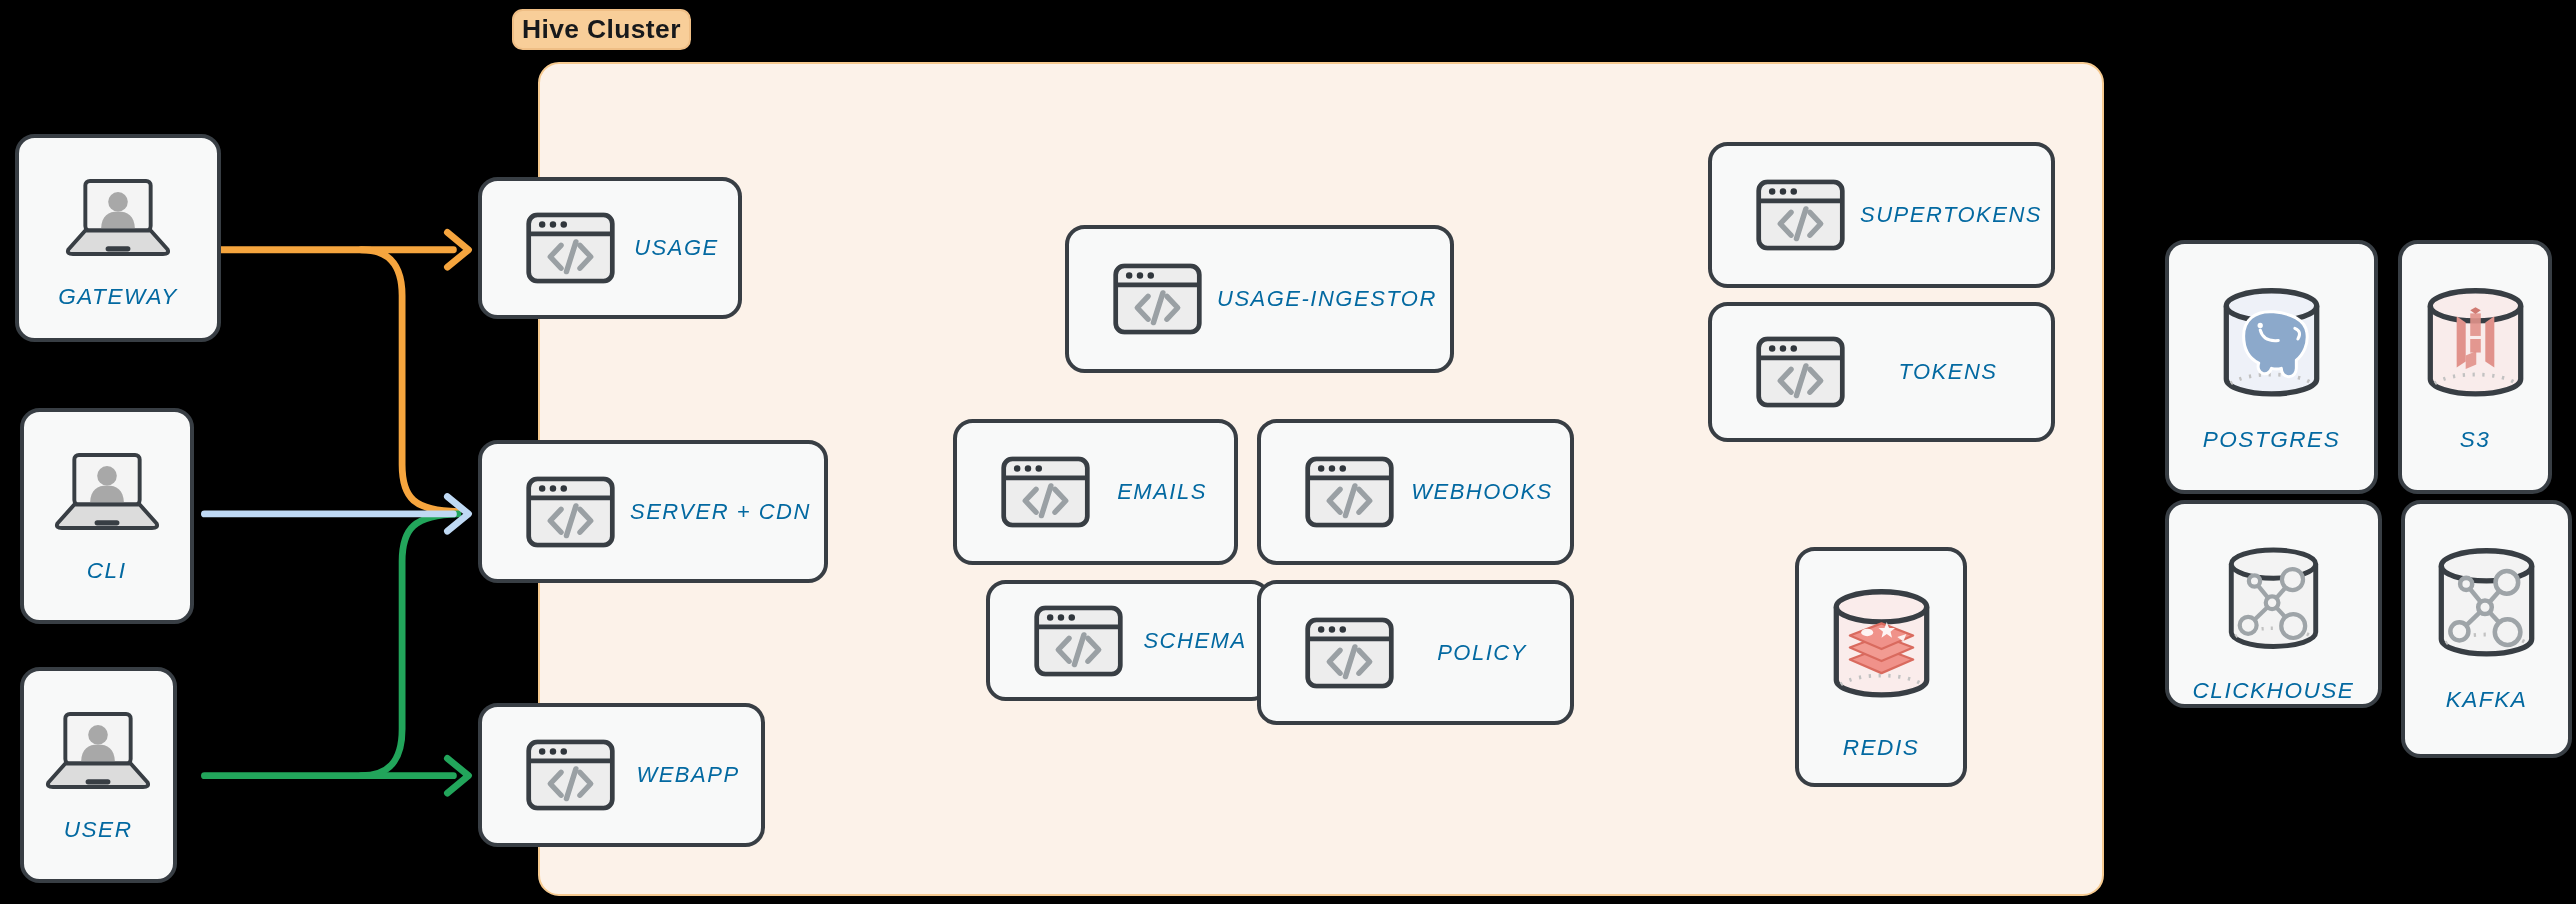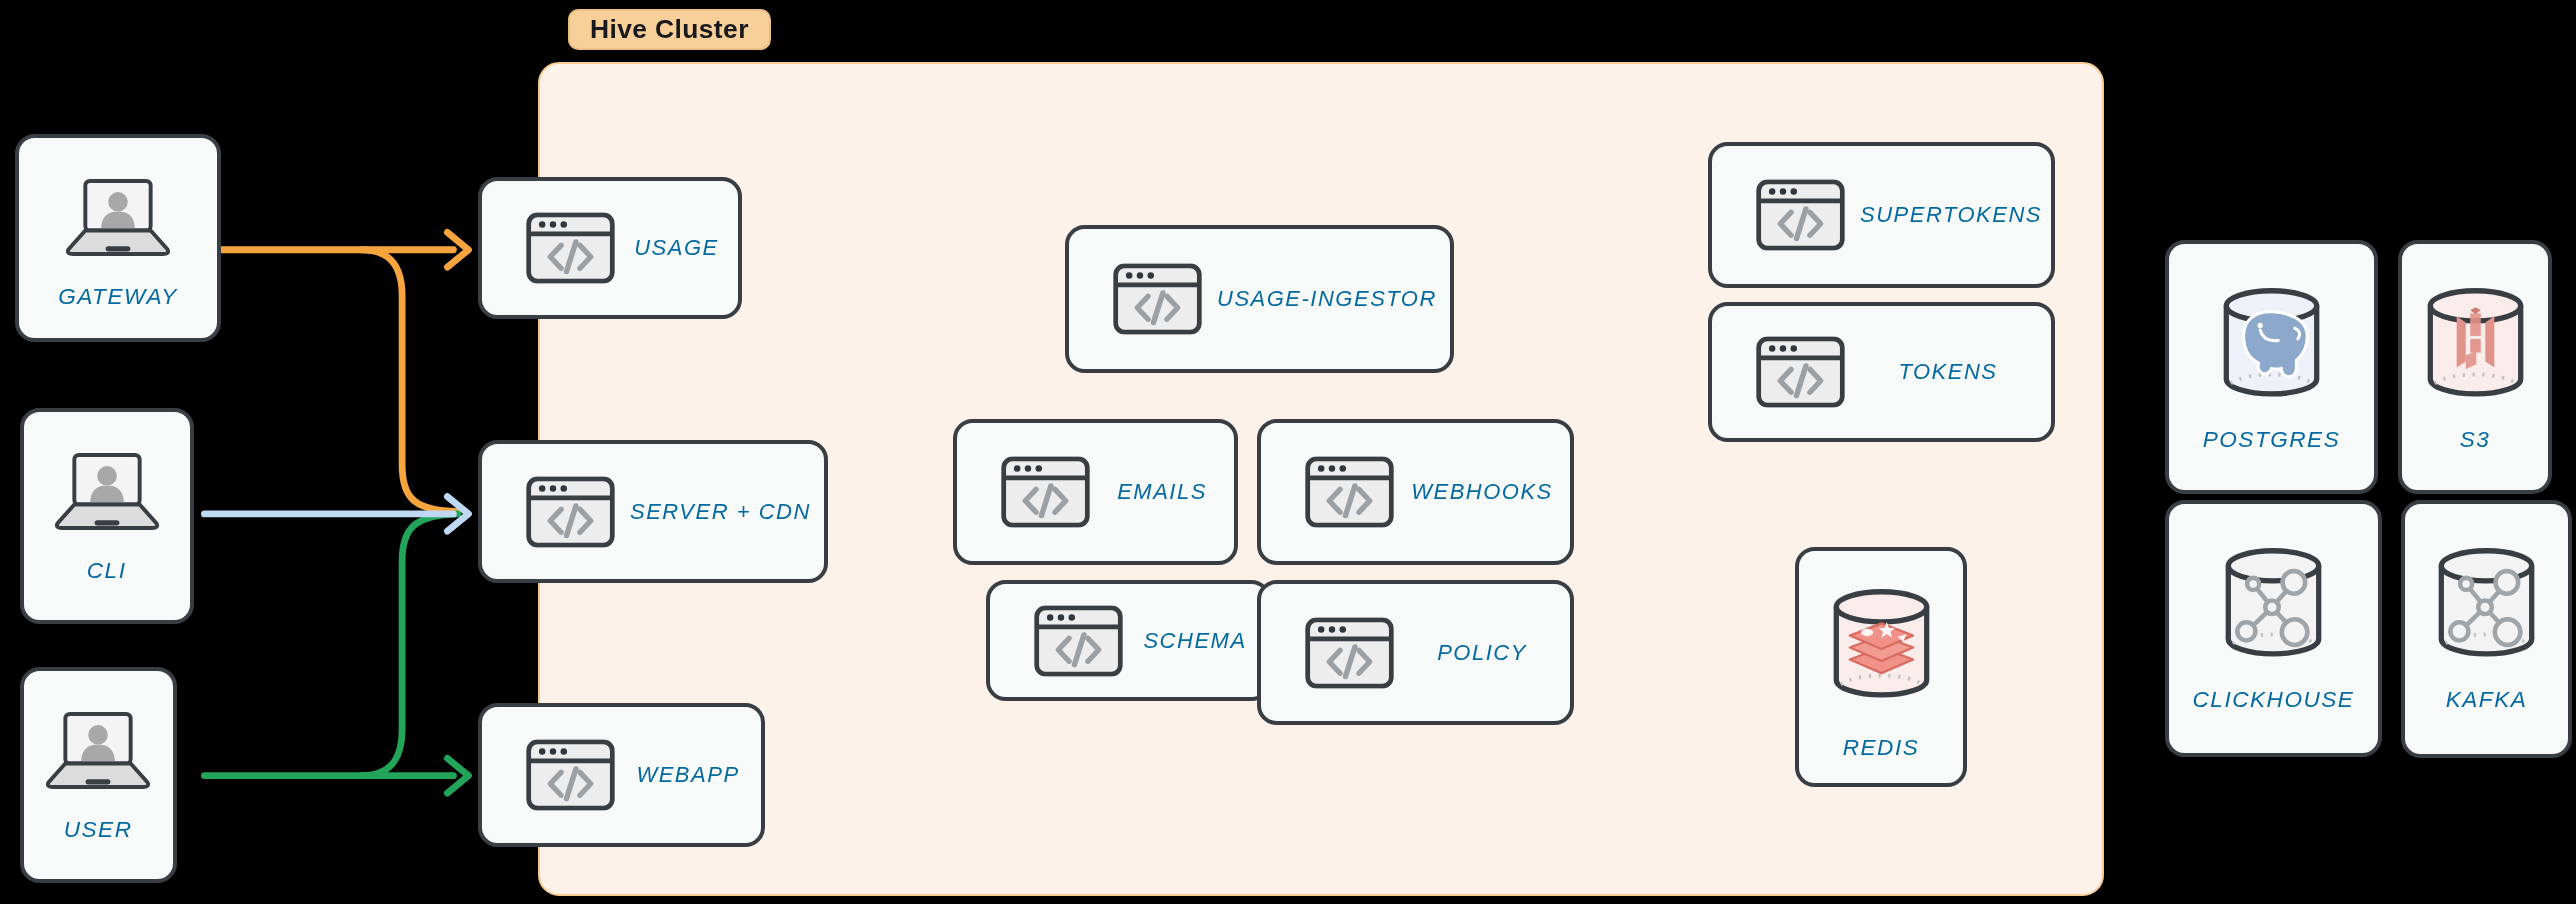--- a/index.html
+++ b/index.html
@@ -43,27 +43,27 @@
   .cluster{
     position:absolute;
     left:538px;top:62px;width:1566px;height:834px;
     background:#FCF2E9;
     border:2.3px solid #F6CA90;
     border-radius:21px;
     box-sizing:border-box;
   }
   .cluster-pill{
     position:absolute;
-    left:568px;top:9px;height:41px;
+    left:512px;top:9px;height:41px;
     background:#F8CE99;
     border:2.3px solid #EFBE85;
     border-radius:10.6px;
     box-sizing:border-box;
     display:flex;align-items:center;
-    padding:0 20px;
+    padding:0 8px;
     font-size:26.4px;
     font-weight:600;
     color:#17191C;
     letter-spacing:0.4px;
   }
   .browser-icon{width:89px;height:72px;flex:0 0 auto;}
   .laptop-icon{width:118px;height:81px;}
   .cyl-wrap{position:relative;width:113px;height:124px;}
   .cyl-wrap svg{position:absolute;left:0;top:0;width:100%;height:100%;}
   .client-node .laptop-icon{margin-top:39px;}
@@ -272,21 +272,21 @@
         <polygon points="100,44 88,52 88,104 100,112"></polygon>
         <polygon points="68,40 82,40 82,70 68,70" opacity="0.9"></polygon>
         <polygon points="68,74 82,74 82,92 68,92" opacity="0.95"></polygon>
         <polygon points="62,96 76,90 76,108 62,114" opacity="0.9"></polygon>
       </g>
       <polygon points="68,36 75,32 82,36 75,41" fill="#D07A72"></polygon>
     </svg>
   </div>
   <div class="lbl">S3</div>
 </div>
-<div class="node db-node" style="left:2165px;top:500px;width:217px;height:257px">
+<div class="node db-node" style="left:2165px;top:500px;width:217px;height:208px">
   <div class="cyl-wrap" style="--tint:#F3F3F3">
     <svg viewBox="0 0 150 164">
         <use href="#sym-cylinder"></use>
       </svg>
     <svg viewBox="0 0 150 164">
         <use href="#sym-molecule"></use>
       </svg>
   </div>
   <div class="lbl">CLICKHOUSE</div>
 </div>

